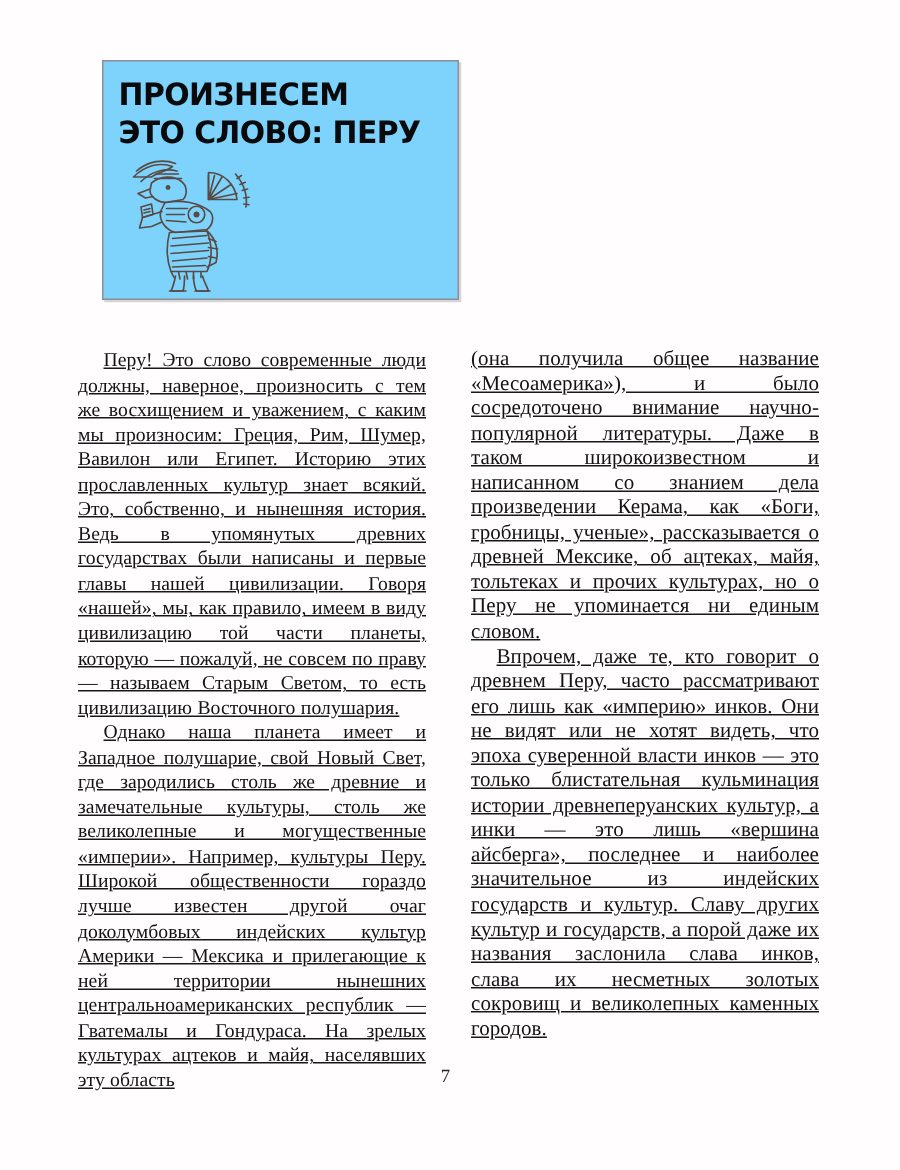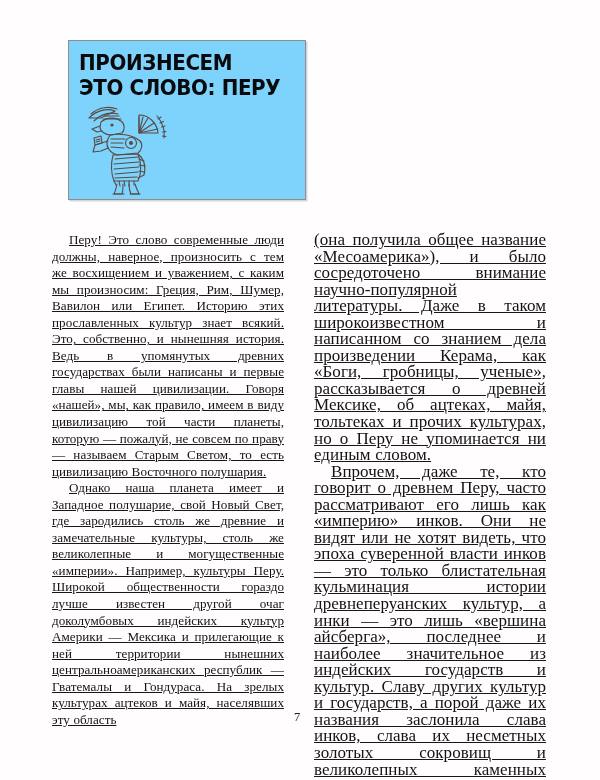--- a/index.html
+++ b/index.html
@@ -81,21 +81,21 @@
     text-align: justify;
     text-indent: 17px;
     font-size: 13.1px;
     line-height: 16.55px;
     letter-spacing: 0.05px;
     word-spacing: 0.2px;
     hyphens: manual;
     color: #131316;
   }
   .col p.no-indent { text-indent: 0; }
-  .col-right p { font-size: 17px; }
+  .col-right p { font-size: 14px; }
 
   
   .page-number {
     position: absolute;
     left: 282px;
     top: 710px;
     width: 30px;
     text-align: center;
     font-size: 12.5px;
     color: #24242a;

